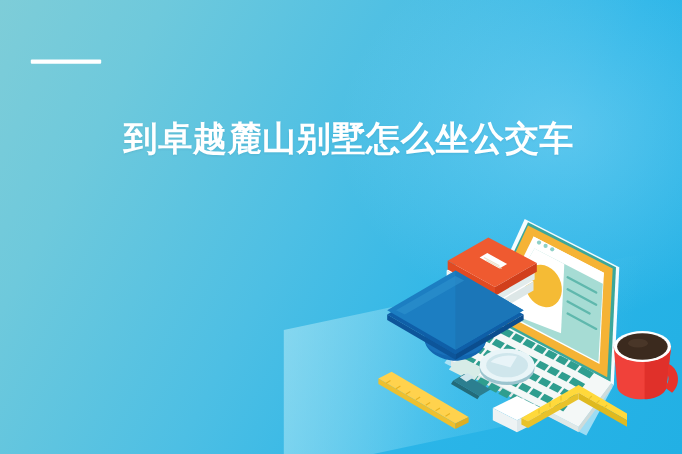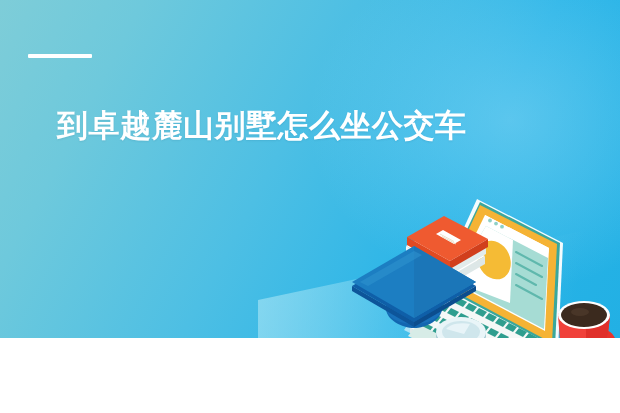--- a/index.html
+++ b/index.html
@@ -3,24 +3,25 @@
 <meta charset="utf-8">
 <style>
   html, body {
     margin: 0;
     padding: 0;
     background: #ffffff;
   }
   #banner {
     position: relative;
     width: 620px;
-    height: 338px;
+    height: 413px;
     overflow: hidden;
     font-family: "Liberation Sans", "DejaVu Sans", sans-serif;
     background: linear-gradient(118deg, #7ecdd8 0%, #6ec9dc 18%, #4dbfe4 45%, #2bb5e8 70%, #22b0e4 100%);
+    text-align: center;
   }
   
   #glow {
     position: absolute;
     left: 300px; top: -60px;
     width: 420px; height: 360px;
     background: radial-gradient(ellipse at 50% 50%, rgba(150,220,245,0.45) 0%, rgba(150,220,245,0.0) 68%);
     pointer-events: none;
   }
   

